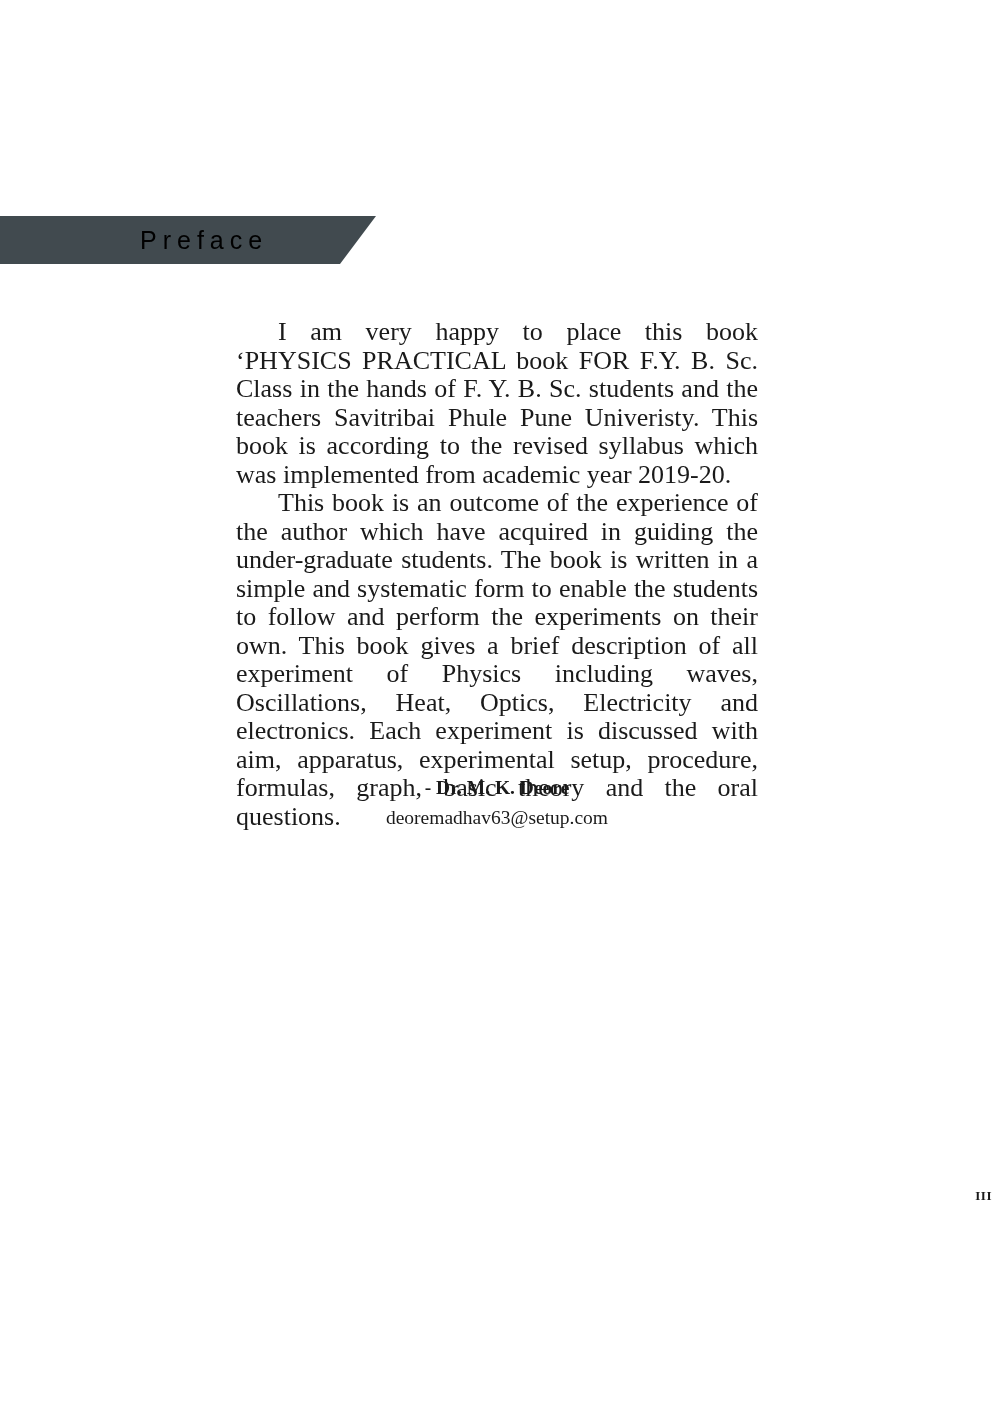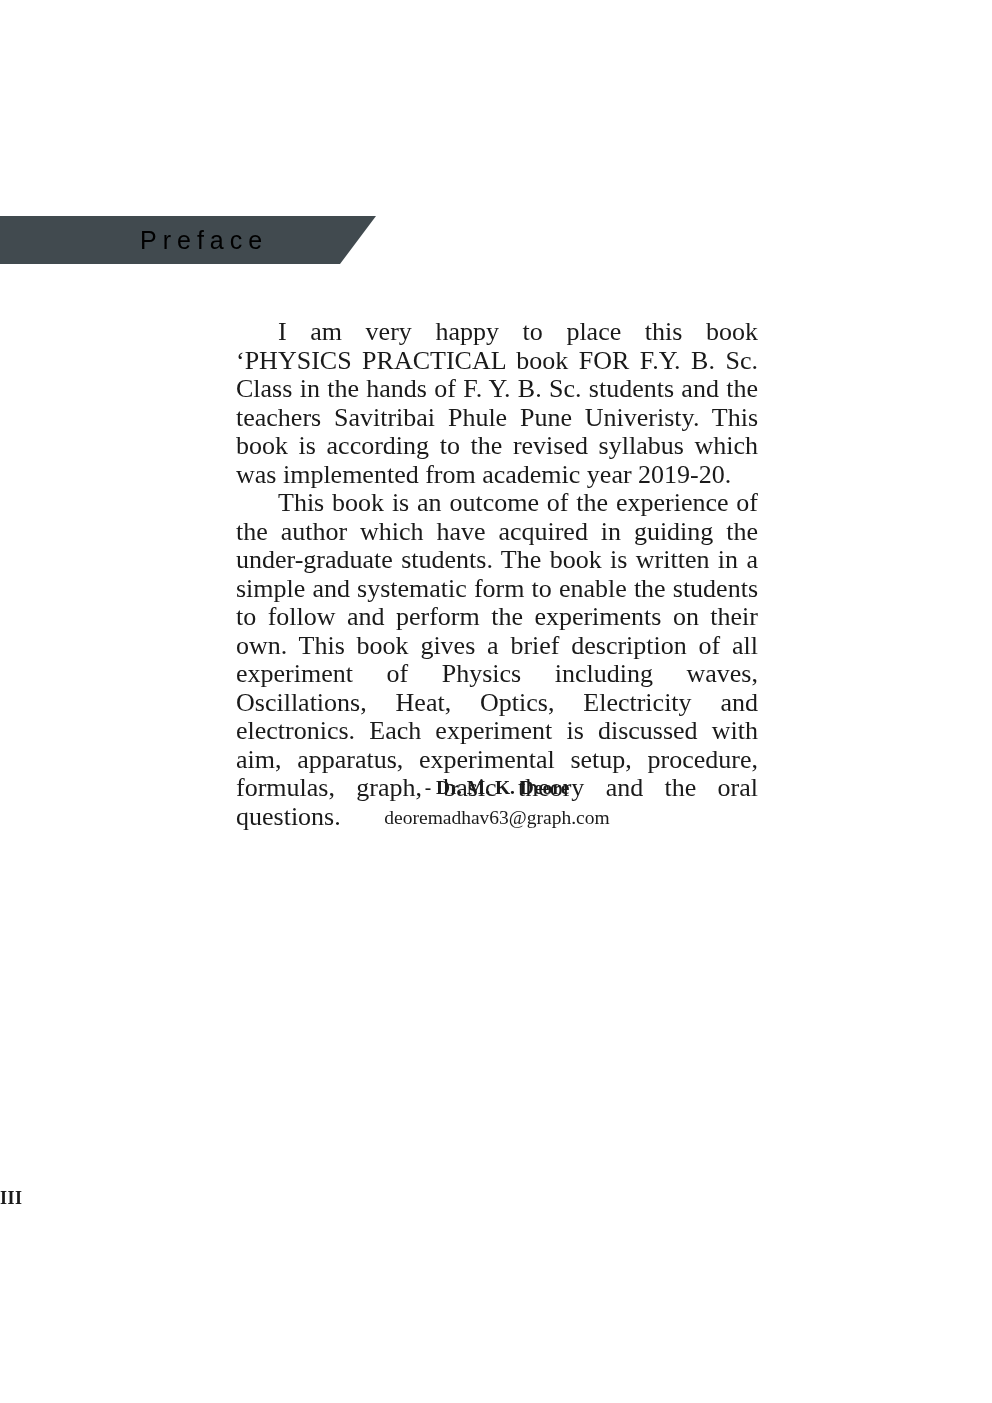--- a/index.html
+++ b/index.html
@@ -79,37 +79,37 @@
   .signature .name {
     font-weight: bold;
   }
 
   
   .page-number {
     position: absolute;
     top: 1188px;
     left: 0;
     width: 992px;
-    text-align: left;
-    font-size: 18px;
+    text-align: right;
+    font-size: 13px;
     font-weight: bold;
     letter-spacing: 0.5px;
     color: #1a1a1a;
   }
 </style>
 </head>
 <body>
 
 <div class="header-band"></div>
 <div class="header-band-tail"></div>
 <div class="header-title">Preface</div>
 
 <div class="content">
   <p>I am very happy to place this book ‘PHYSICS PRACTICAL book FOR F.Y. B. Sc. Class in the hands of F. Y. B. Sc. students and the teachers Savitribai Phule Pune Univeristy. This book is according to the revised syllabus which was implemented from academic year 2019-20.</p>
   <p>This book is an outcome of the experience of the author which have acquired in guiding the under-graduate students. The book is written in a simple and systematic form to enable the students to follow and perform the experiments on their own. This book gives a brief description of all experiment of Physics including waves, Oscillations, Heat, Optics, Electricity and electronics. Each experiment is discussed with aim, apparatus, experimental setup, procedure, formulas, graph, basic theory and the oral questions.</p>
 </div>
 
 <div class="signature">
   <div class="name">- Dr. M. K. Deore</div>
-  <div>deoremadhav63@graph.com</div>
+  <div>deoremadhav63@setup.com</div>
 </div>
 
 <div class="page-number">III</div>
 
 </body></html>

